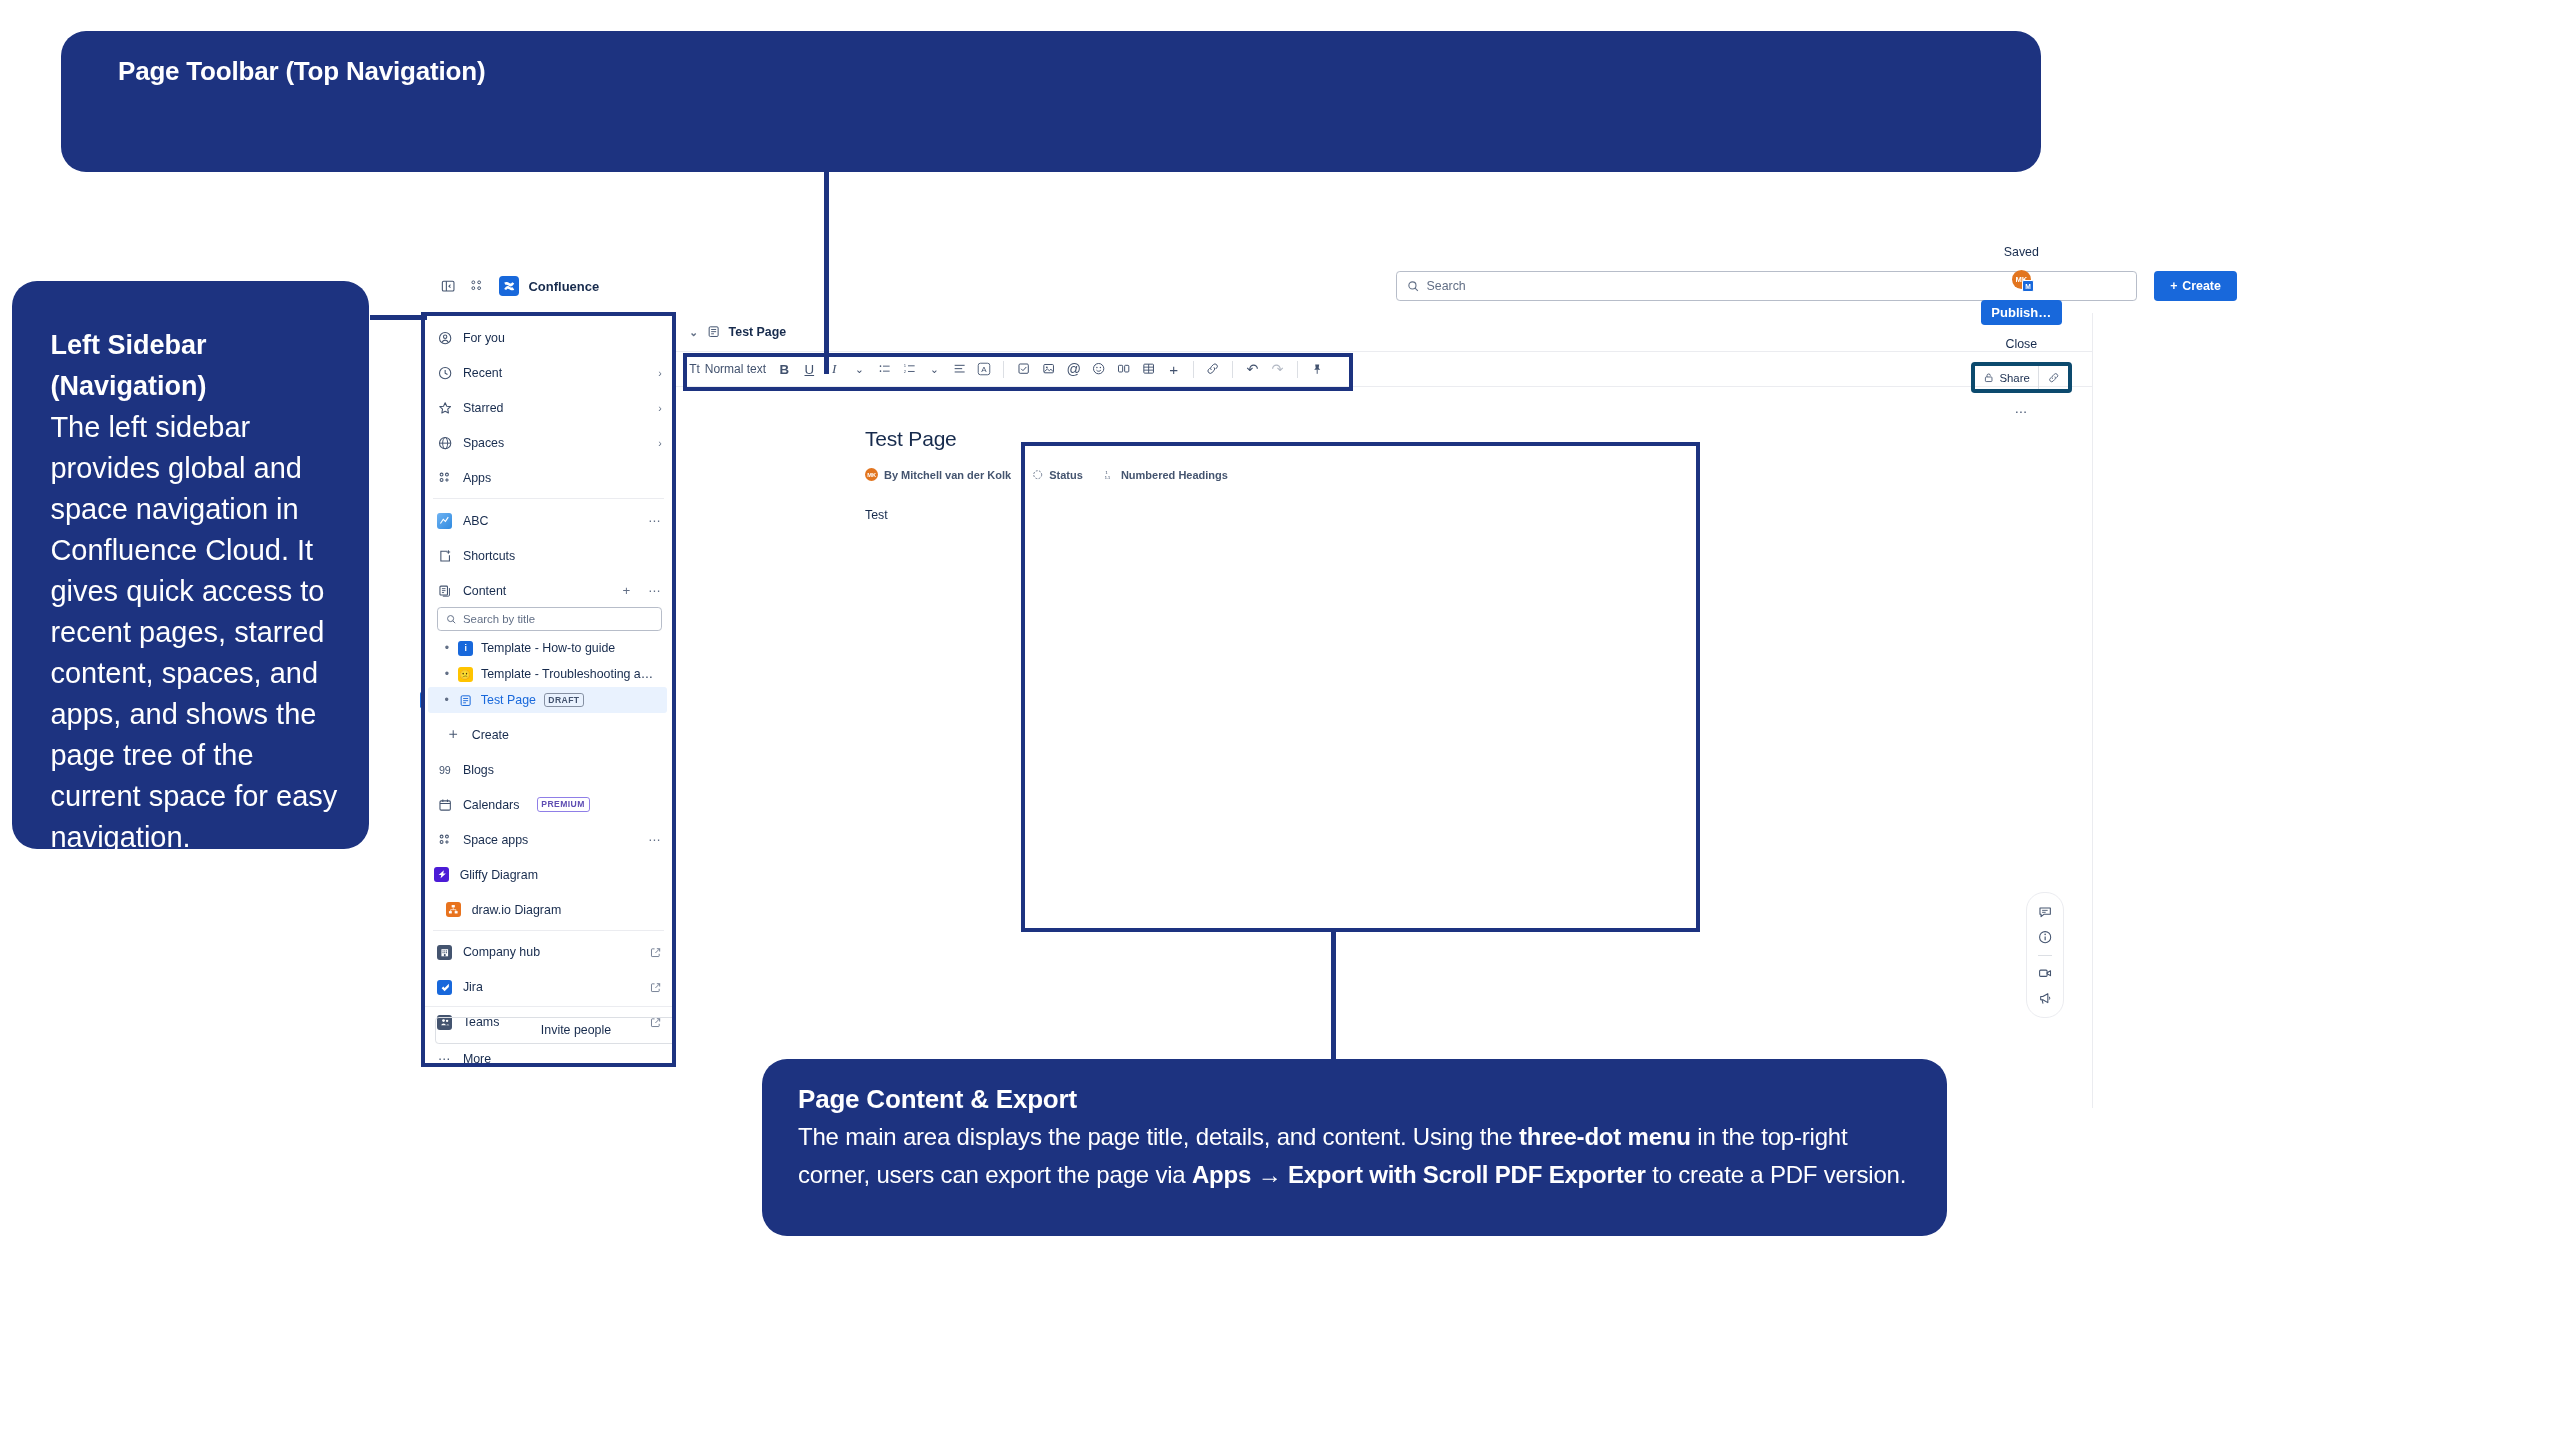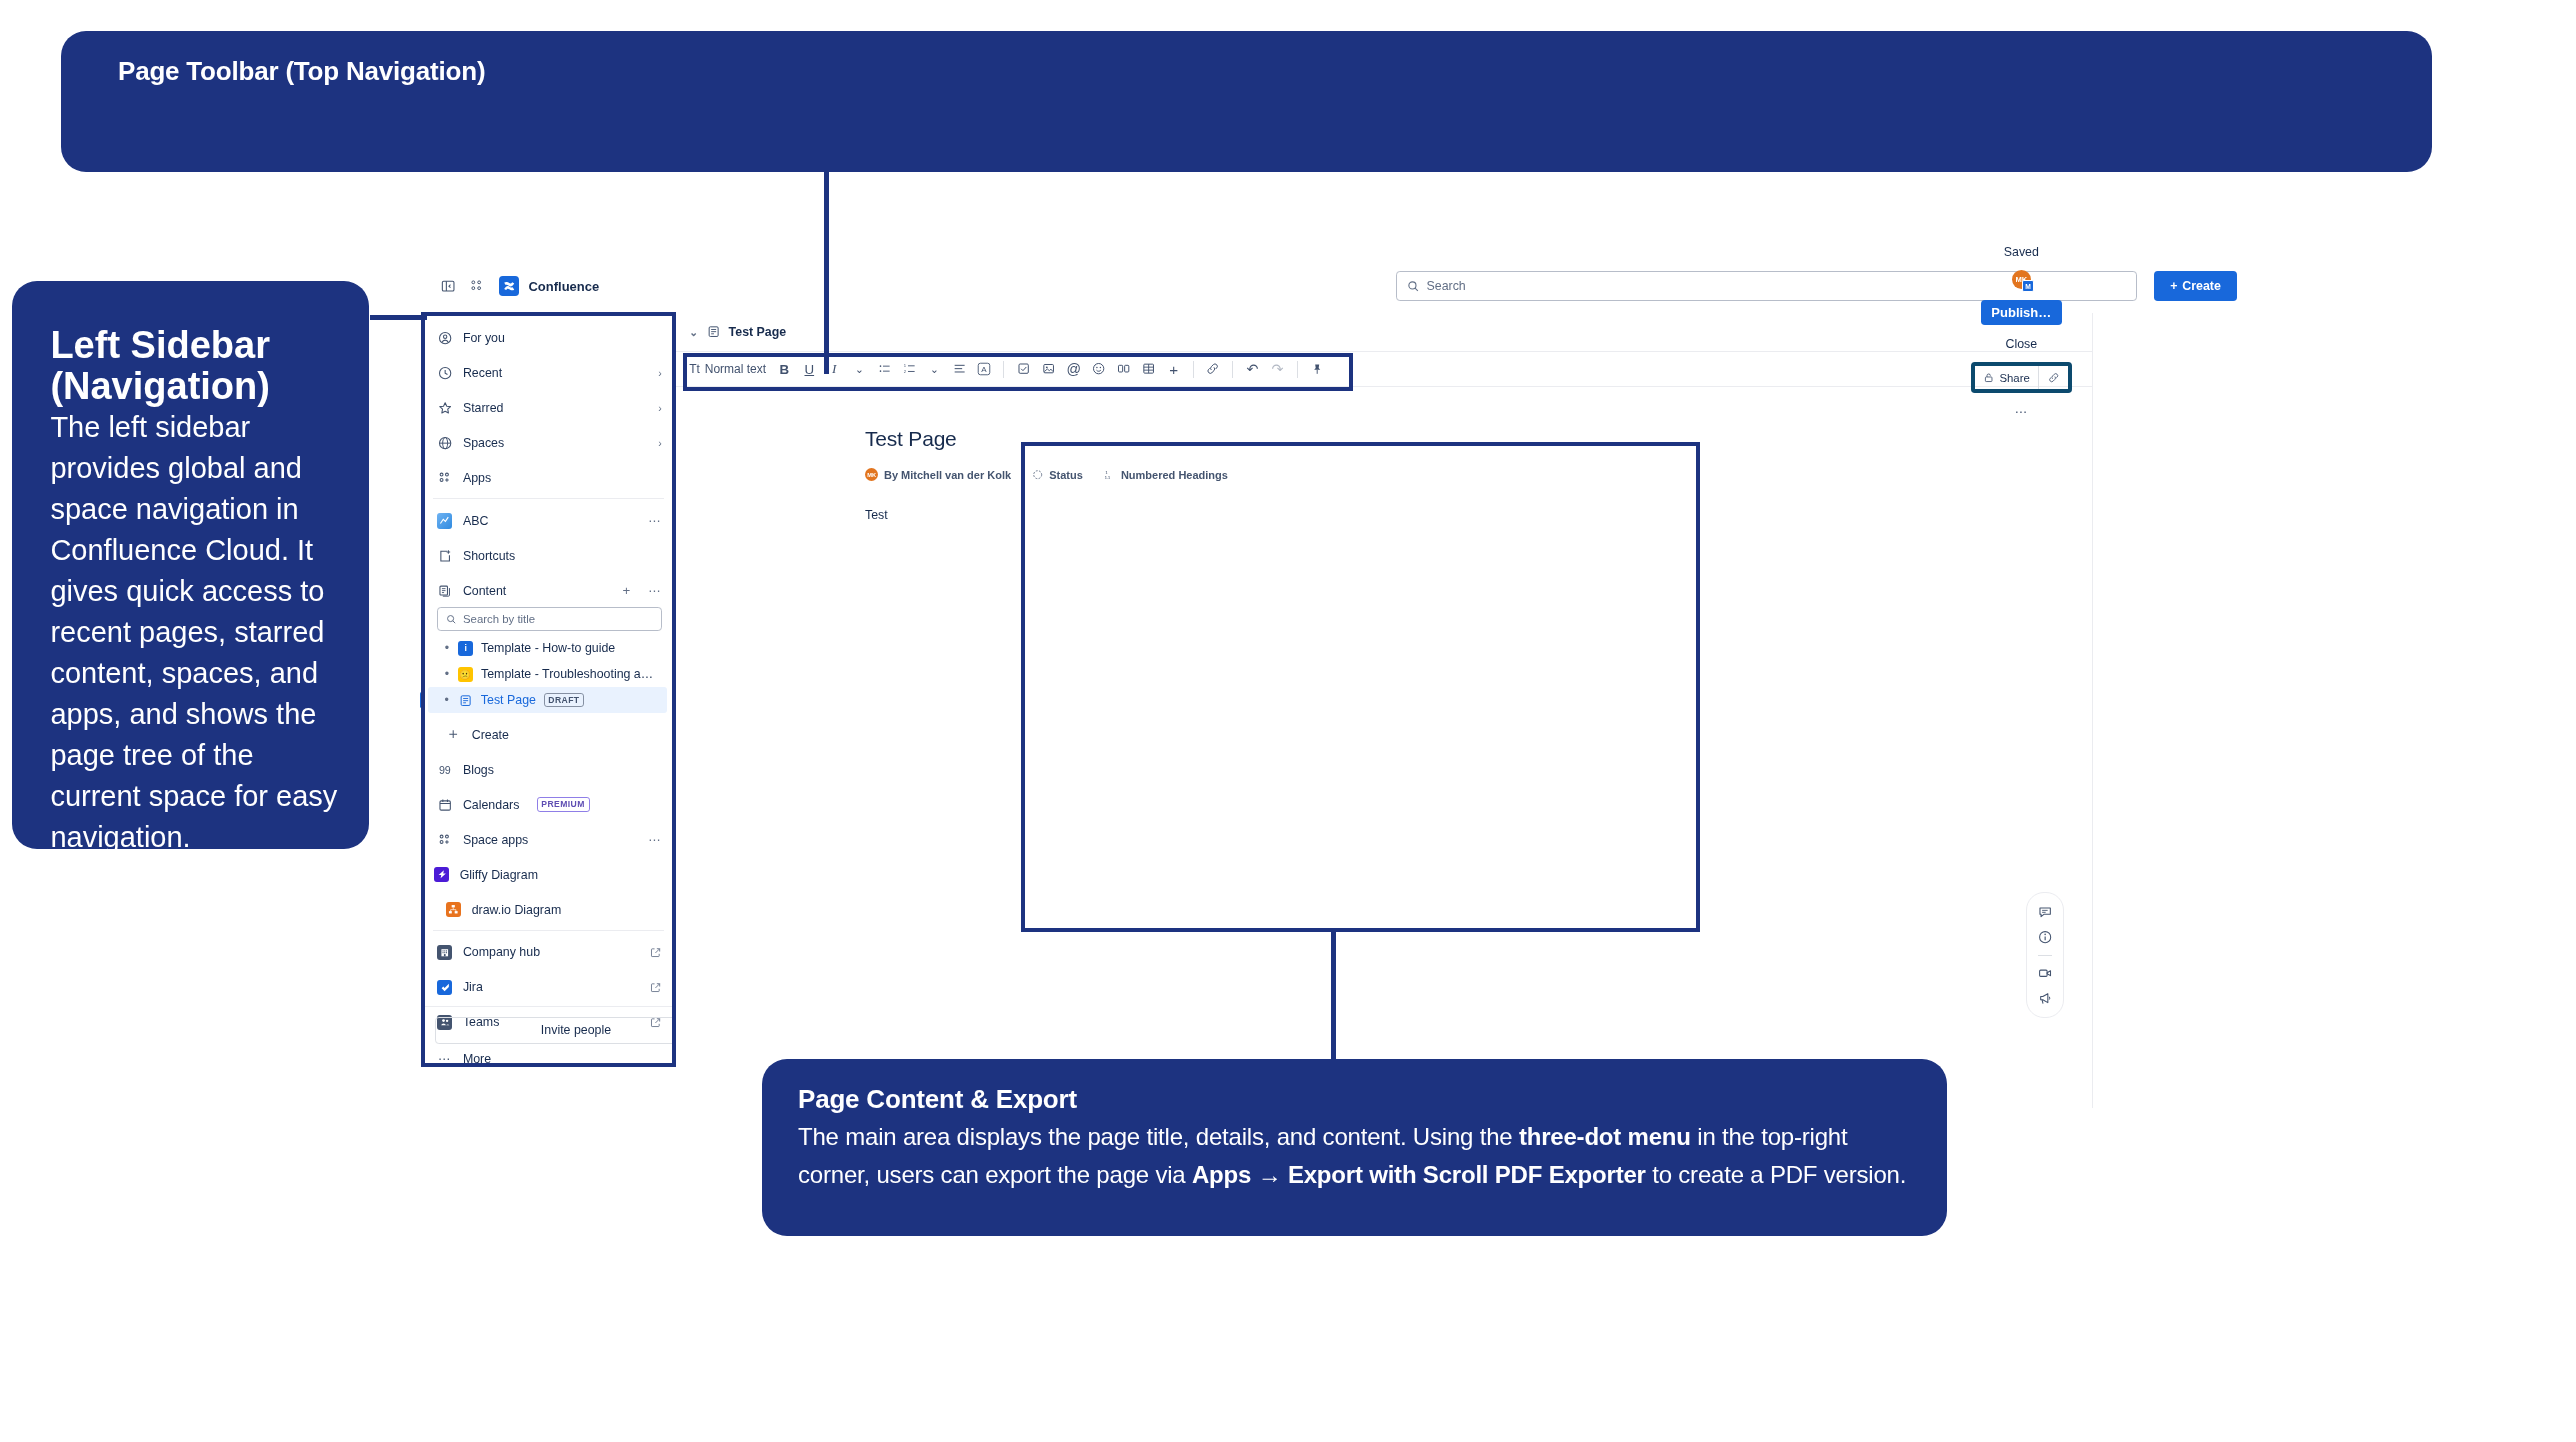--- a/index.html
+++ b/index.html
@@ -5,26 +5,26 @@
   html,body{margin:0;padding:0;background:#ffffff;}
   body{width:2576px;height:1442px;position:relative;overflow:hidden;
        font-family:"Liberation Sans",sans-serif;color:#172b4d;}
 
   
   .callout{position:absolute;background:#1d3380;color:#ffffff;border-radius:25px;
            box-sizing:border-box;z-index:40;}
   .callout .c-title{font-weight:bold;display:block;}
   .callout .c-body{display:block;}
 
-  #callout-toolbar{left:61px;top:31px;width:2371px;height:141px;padding:21px 57px 0 57px;}
+  #callout-toolbar{left:61px;top:31px;width:1980px;height:141px;padding:21px 57px 0 57px;}
   #callout-toolbar .c-title{font-size:26px;line-height:38px;letter-spacing:-0.2px;}
   #callout-toolbar .c-body{font-size:24px;line-height:38px;letter-spacing:-0.2px;font-weight:500;}
 
   #callout-sidebar{left:12.4px;top:281px;width:357px;height:568px;padding:44px 32px 0 38px;}
-  #callout-sidebar .c-title{font-size:38px;line-height:41px;}
+  #callout-sidebar .c-title{font-size:27px;line-height:41px;}
   #callout-sidebar .c-body{font-size:29px;line-height:41px;font-weight:500;}
 
   #callout-content{left:762px;top:1059px;width:1185px;height:177px;padding:21px 36px 0 36px;}
   #callout-content .c-title{font-size:26px;line-height:38px;letter-spacing:-0.2px;}
   #callout-content .c-body{font-size:24px;line-height:38px;letter-spacing:-0.2px;font-weight:500;}
 
   .callout b{font-weight:bold;}
 
   
   .conn{position:absolute;background:#1d3380;z-index:30;}

